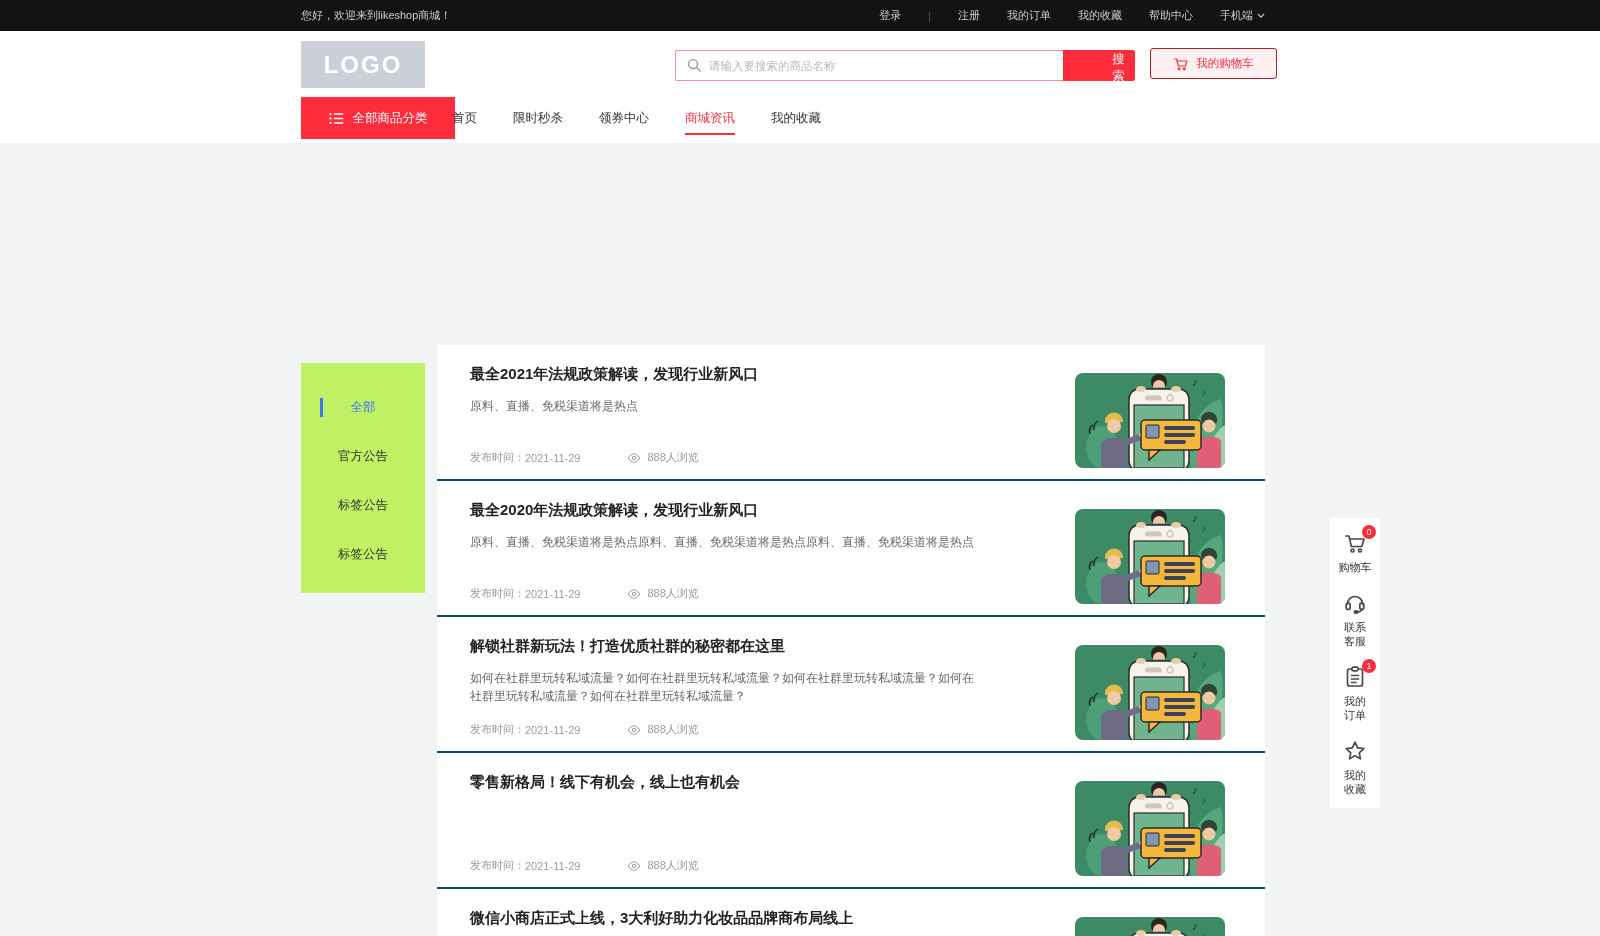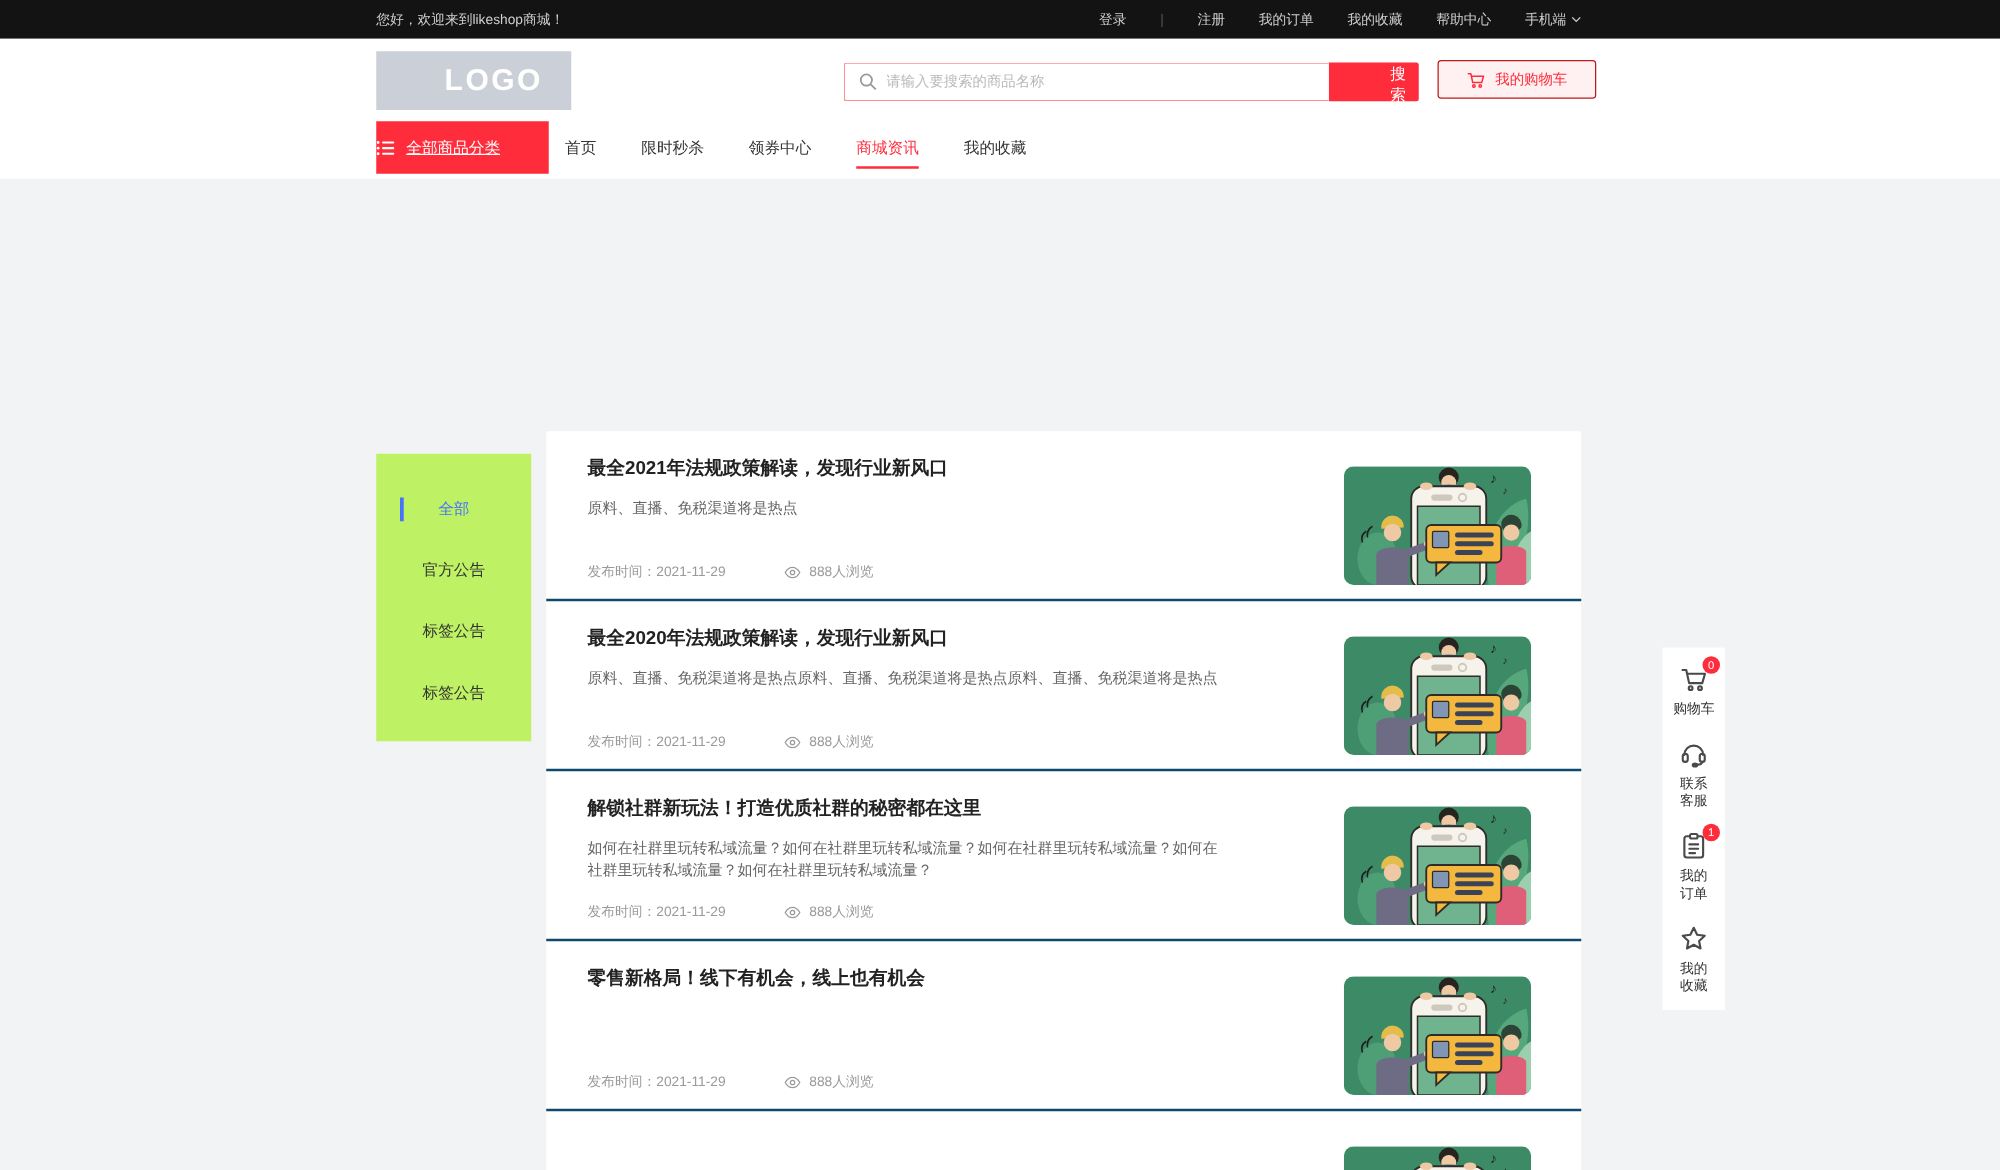--- a/index.html
+++ b/index.html
@@ -14,40 +14,40 @@
   .topbar-links{display:flex;align-items:center;gap:27px;}
   .topbar-link{display:flex;align-items:center;gap:4px;cursor:pointer;}
   .tb-divider{color:#555;}
   .chev{display:none;}
   .chev.show{display:inline-block;}
 
   
   .header{position:absolute;top:31px;left:0;width:100%;height:112px;background:#fff;}
   .logo{position:absolute;left:301px;top:10px;width:124px;height:47px;background:#cbd0d8;
        color:#fff;font-size:24px;font-weight:bold;letter-spacing:2px;
-       display:flex;align-items:center;justify-content:center;padding-left:32px;}
+       display:flex;align-items:center;justify-content:center;}
   .search-wrap{position:absolute;left:675px;top:19px;width:460px;height:31px;display:flex;}
   .search-box{position:relative;flex:1;}
   .search-input{width:100%;height:31px;box-sizing:border-box;border:1px solid #ff8d96;
        border-right:none;border-radius:2px 0 0 2px;padding:0 8px 0 33px;font-size:11.5px;
        color:#333;outline:none;font-family:inherit;}
   .search-input::placeholder{color:#b9b9b9;}
   .search-icon{position:absolute;left:12px;top:8px;width:15px;height:15px;color:#999;}
   .search-btn{width:72px;height:31px;border:none;background:#ff2c3c;color:#fff;
        font-size:12.5px;cursor:pointer;border-radius:0 2px 2px 0;font-family:inherit;padding-left:45px;}
   .cart-btn{position:absolute;left:1150px;top:17px;width:127px;height:31px;box-sizing:border-box;
        background:#fff1f1;border:1px solid #b91c1c;border-radius:3px;color:#ff2c3c;
        font-size:11.5px;display:flex;align-items:center;justify-content:center;gap:7px;cursor:pointer;}
   .cart-btn svg{width:16px;height:16px;}
 
   
   .nav{position:absolute;left:0;top:66px;width:100%;height:42px;}
-  .cat-btn{position:absolute;left:301px;top:0;width:138px;height:42px;background:#ff2c3c;
-       color:#fff;font-size:12.5px;display:flex;align-items:center;
-       gap:9px;cursor:pointer;text-decoration:underline;}
+  .cat-btn{position:absolute;left:301px;top:0;width:154px;height:42px;background:#ff2c3c;
+       color:#fff;font-size:12.5px;display:flex;align-items:center;justify-content:center;
+       gap:9px;cursor:pointer;}
   .cat-btn svg{width:15px;height:13px;}
   .nav-links{position:absolute;left:452px;top:0;height:42px;display:flex;gap:36px;}
   .nav-link{line-height:42px;font-size:12.5px;color:#333;position:relative;cursor:pointer;}
   .nav-link.active{color:#ff2c3c;font-weight:normal;}
   .nav-link.active::after{content:"";position:absolute;left:0;right:0;bottom:4px;height:2px;background:#ff2c3c;}
 
   
   .sidebar-card{position:absolute;left:301px;top:363px;width:124px;height:230px;background:#bef264;
        box-sizing:border-box;padding-top:20px;}
   .side-item{position:relative;height:49px;line-height:49px;text-align:center;font-size:12.5px;
@@ -284,20 +284,21 @@
         <span>888人浏览</span>
       </span>
     </div>
     <div class="a-thumb">
       <svg width="150" height="95" viewBox="0 0 150 95">
             <use href="#illus"></use>
           </svg>
     </div>
   </div>
       <div class="article-row">
+    <div class="a-title">微信小商店正式上线，3大利好助力化妆品品牌商布局线上</div>
 
     <div class="a-thumb">
       <svg width="150" height="95" viewBox="0 0 150 95">
             <use href="#illus"></use>
           </svg>
     </div>
   </div>
     </div>
 
   <div class="float-panel">

